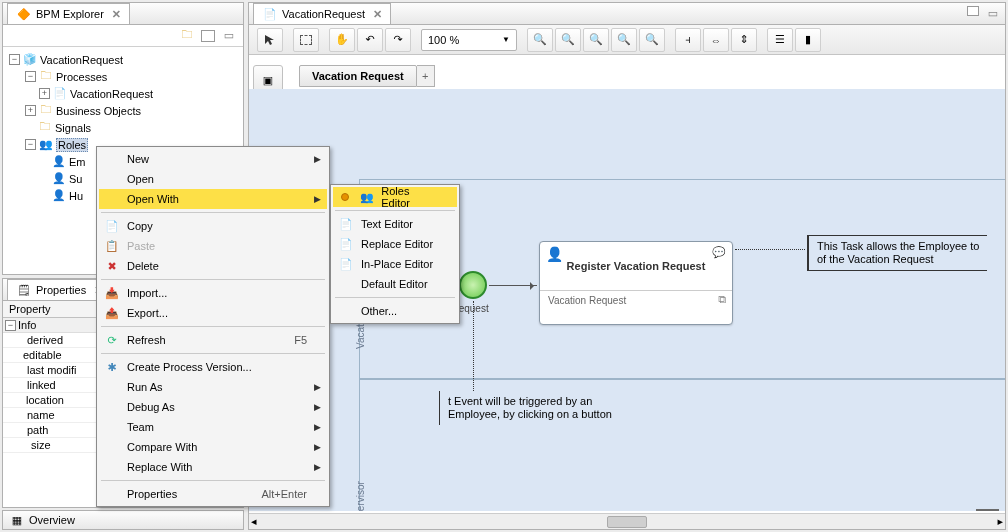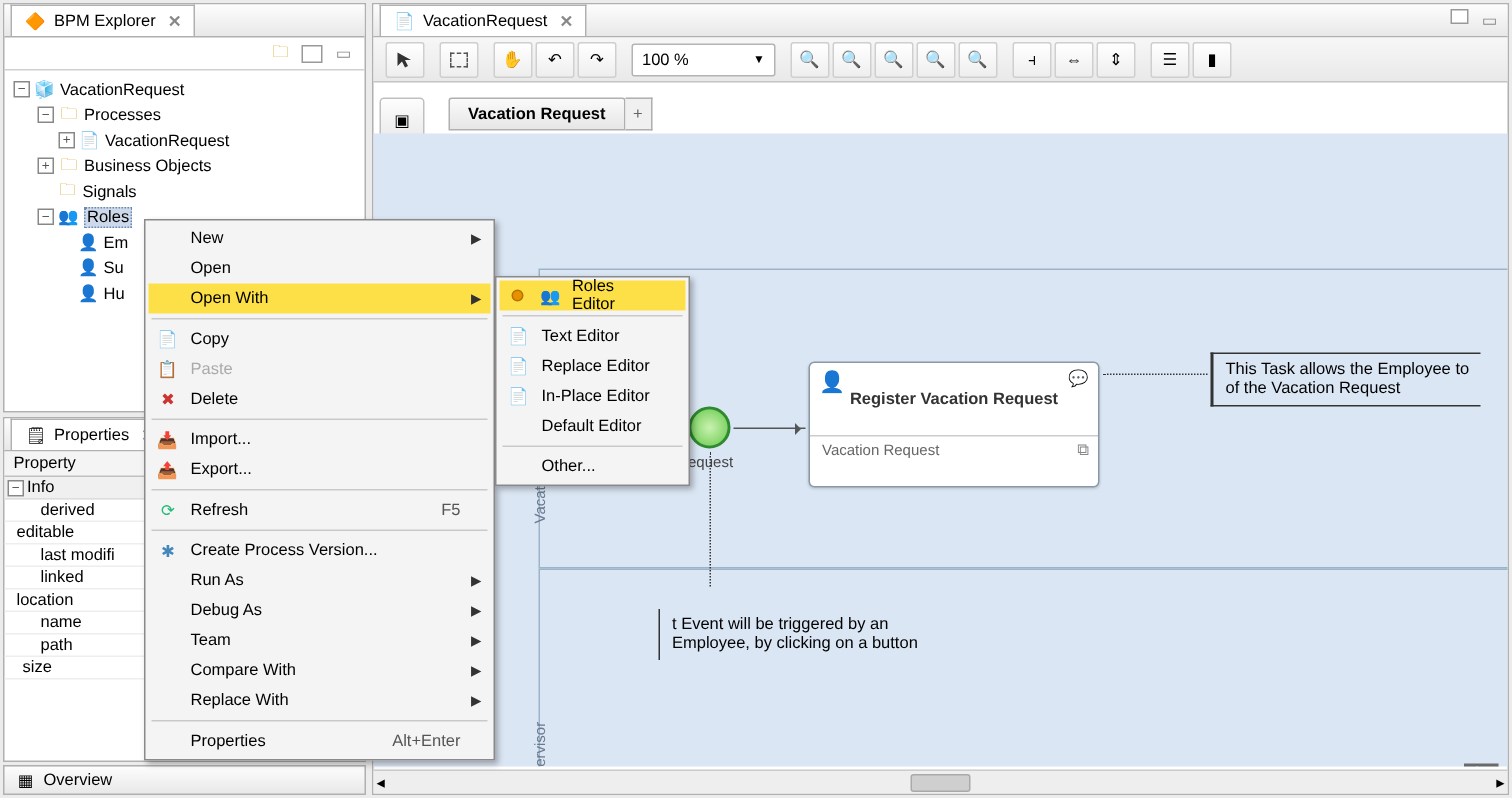--- a/index.html
+++ b/index.html
@@ -169,45 +169,45 @@
     </div>
     <div class="prop-group">
       <span class="expand">−</span>
       <span>Info</span>
     </div>
     <div class="prop-row">
         <div style="padding-left:24px">derived</div>
         <div></div>
       </div>
     <div class="prop-row">
-        <div style="padding-left:8px">editable</div>
+        <div style="padding-left:20px">editable</div>
         <div></div>
       </div>
     <div class="prop-row">
         <div style="padding-left:24px">last modifi</div>
         <div></div>
       </div>
     <div class="prop-row">
         <div style="padding-left:24px">linked</div>
         <div></div>
       </div>
     <div class="prop-row">
-        <div style="padding-left:8px">location</div>
+        <div style="padding-left:23px">location</div>
         <div></div>
       </div>
     <div class="prop-row">
         <div style="padding-left:24px">name</div>
         <div></div>
       </div>
     <div class="prop-row">
         <div style="padding-left:24px">path</div>
         <div></div>
       </div>
     <div class="prop-row">
-        <div style="padding-left:12px">size</div>
+        <div style="padding-left:28px">size</div>
         <div></div>
       </div>
   </div>
 </div>
 
 <div class="overview-tab">
   <span class="icon">▦</span>
   <span>Overview</span>
 </div>
 
@@ -289,21 +289,21 @@
         <div class="task-lane">Vacation Request</div>
       </div>
 
       <div class="assoc-line" style="left:436px; top:70px; width:70px"></div>
       <div class="annotation" style="left:508px; top:56px; width:180px">
         <span style="white-space:pre-line">This Task allows the Employee to
 of the Vacation Request</span>
       </div>
 
       <div class="assoc-line" style="left:174px; top:122px; width:1px; height:90px; border-top:none; border-left:1px dotted #333"></div>
-      <div class="annotation" style="left:140px; top:227px; border-top:none;border-bottom:none;border-left:1px solid #333">
+      <div class="annotation" style="left:140px; top:212px; border-top:none;border-bottom:none;border-left:1px solid #333">
         <span>t Event will be triggered by an Employee, by clicking on a button</span>
       </div>
 
       <div class="right-trunc" style="top:330px">elea</div>
 
     </div>
   </div>
 
   <div class="hscroll">
     <span>◂</span>

